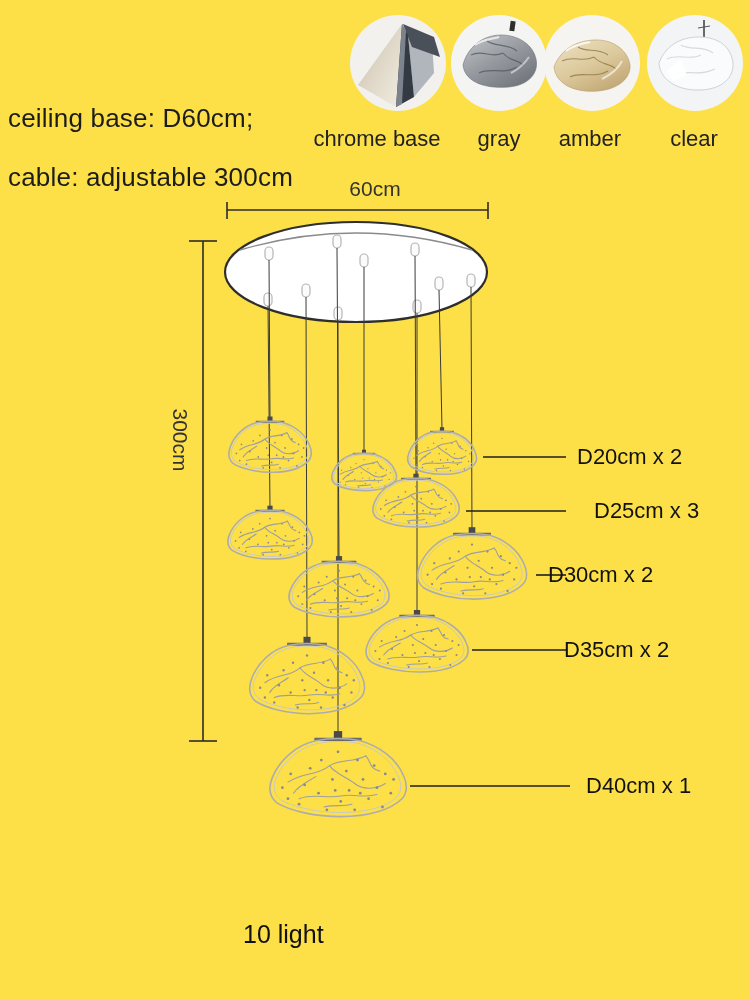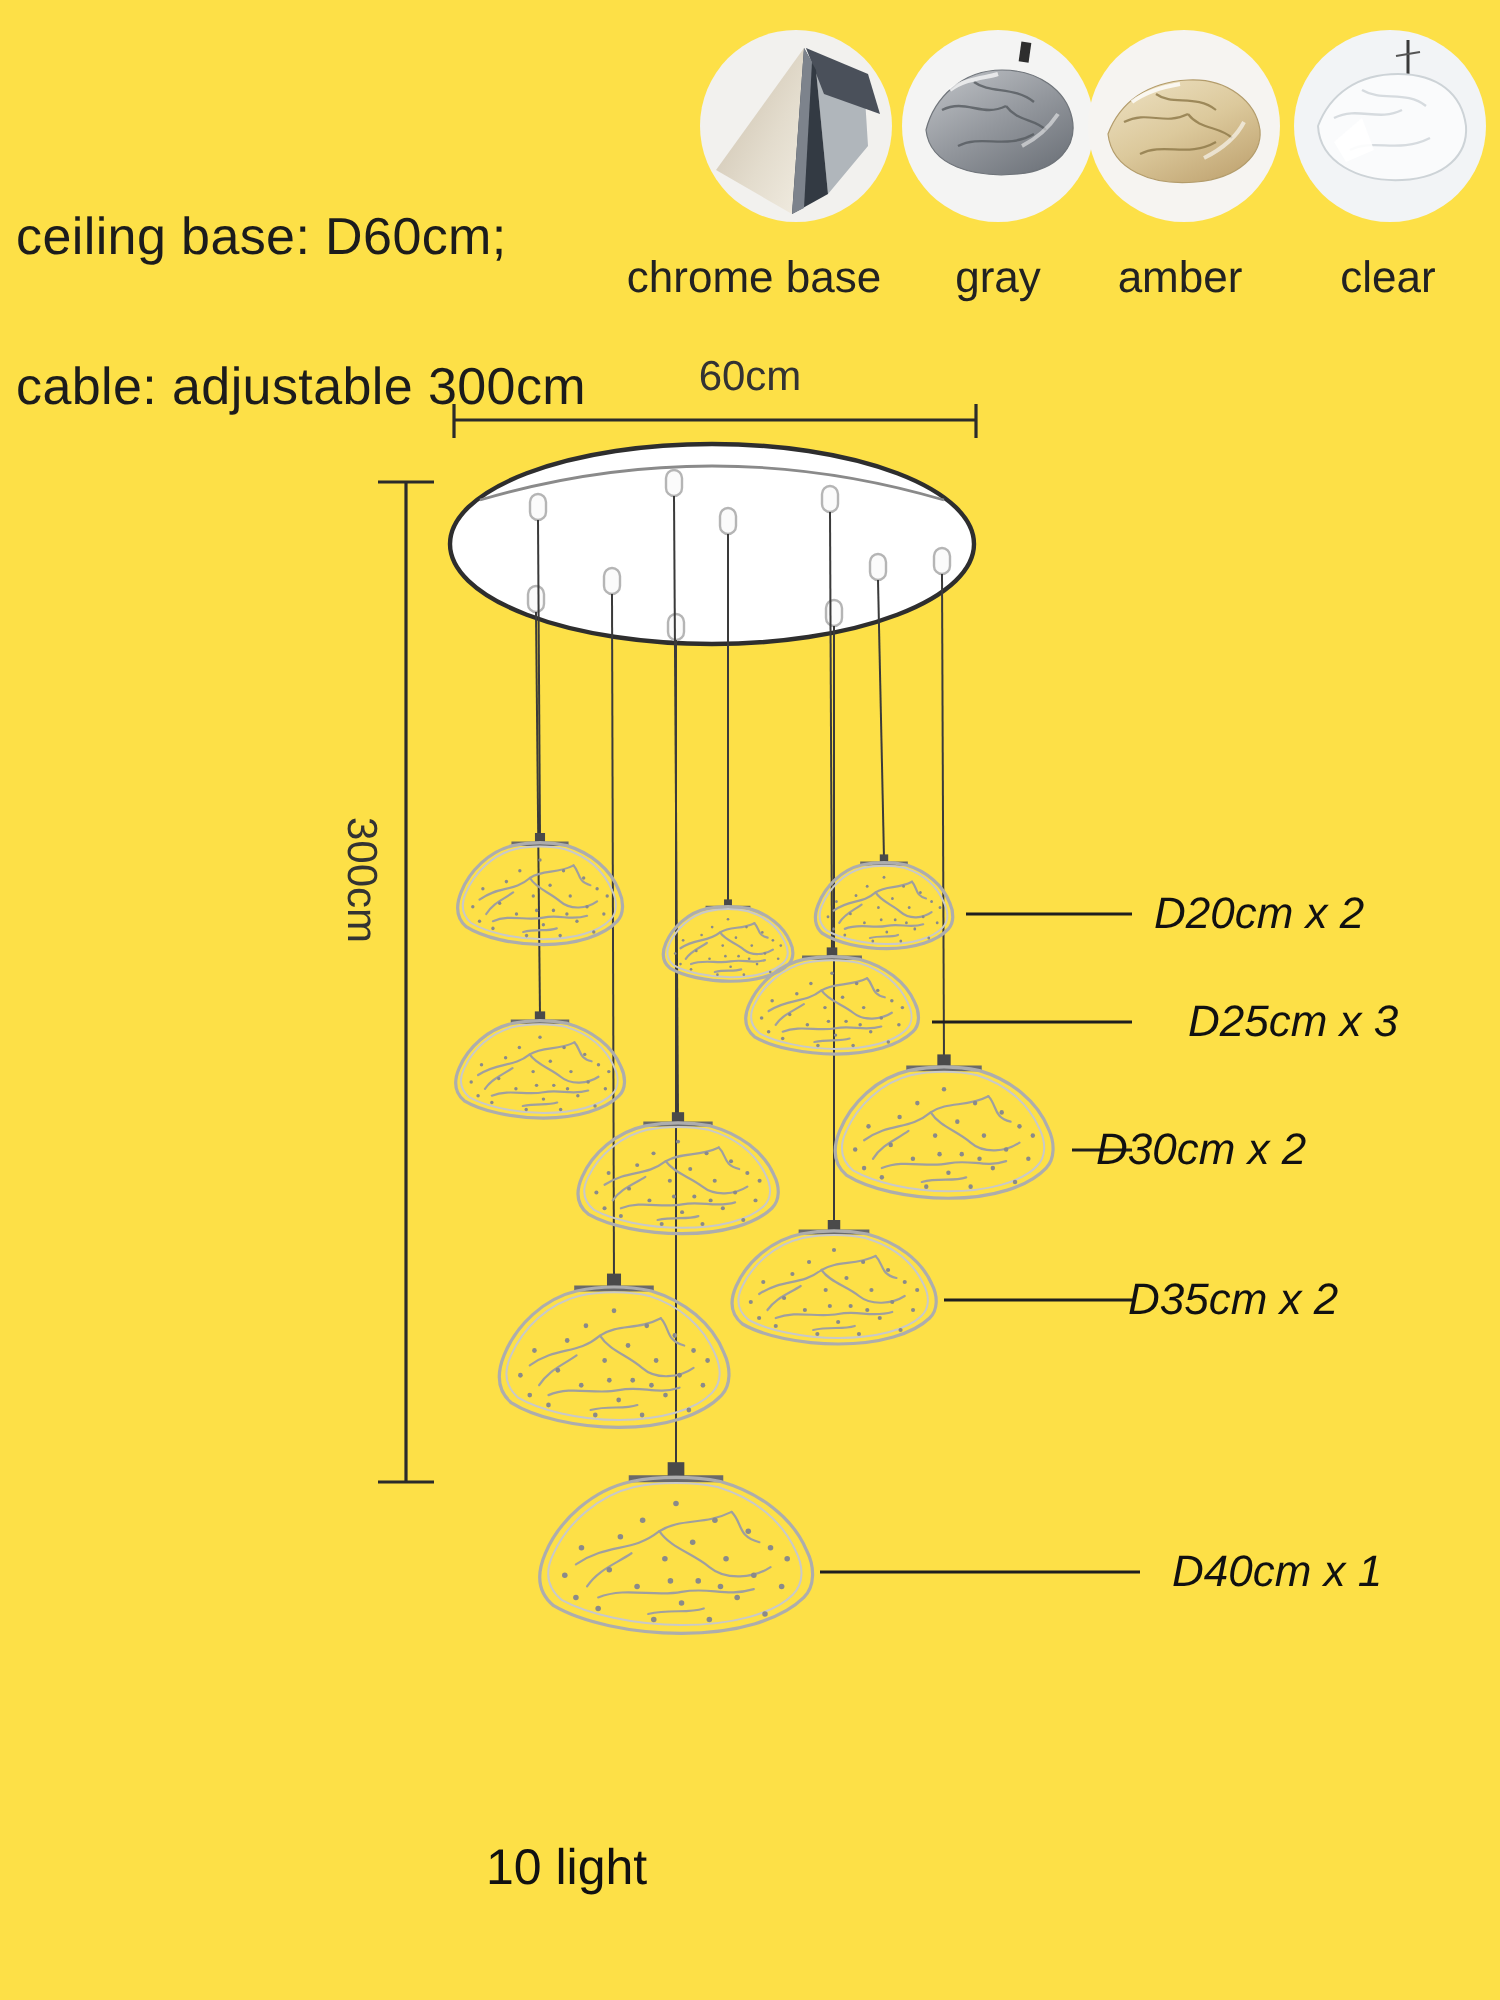--- a/index.html
+++ b/index.html
@@ -2,28 +2,28 @@
 <html><head>
 <meta charset="utf-8">
 <style>
   html,body{margin:0;padding:0;background:#ffffff;}
   .page{
     position:relative;width:750px;height:1000px;background:#fde047;overflow:hidden;
     font-family:"Liberation Sans", sans-serif;color:#1a1a1a;
   }
   .spec-line{position:absolute;left:8px;font-size:26px;letter-spacing:.2px;color:#1c1c1c;white-space:nowrap;}
   .spec-line-1{top:103px;}
-  .spec-line-2{top:162px;margin-top:16px;}
+  .spec-line-2{top:162px;}
   .swatch{position:absolute;top:15px;width:96px;height:96px;}
   .swatch svg{display:block;}
   .swatch-label{position:absolute;top:126px;width:140px;text-align:center;font-size:22px;color:#222;white-space:nowrap;}
   .diagram-svg{position:absolute;left:0;top:0;}
   .dim-label-w{position:absolute;left:337px;top:177px;width:76px;text-align:center;font-size:21px;color:#333;}
   .dim-label-h{position:absolute;left:120px;top:428px;width:120px;height:24px;text-align:center;font-size:21px;color:#333;transform:rotate(90deg);}
-  .size-label{position:absolute;height:28px;line-height:28px;font-size:22px;color:#111;white-space:nowrap;font-style:italic;}
+  .size-label{position:absolute;height:28px;line-height:28px;font-size:22px;color:#111;white-space:nowrap;}
   .size-label-0{left:577px;top:443px;}
   .size-label-1{left:582px;top:497px;margin-left:12px;}
   .size-label-2{left:548px;top:561px;}
   .size-label-3{left:564px;top:636px;}
   .size-label-4{left:586px;top:772px;}
   .count-label{position:absolute;left:243px;top:920px;width:200px;text-align:left;font-size:25px;color:#111;}
   
   .p-outline{fill:none;stroke:#adadad;stroke-width:1.6;vector-effect:non-scaling-stroke;}
   .p-outline2{fill:none;stroke:#c9c9c9;stroke-width:1;vector-effect:non-scaling-stroke;}
   .p-cracks path{fill:none;stroke:#9f9f9f;stroke-width:1.1;vector-effect:non-scaling-stroke;stroke-linecap:round;}

